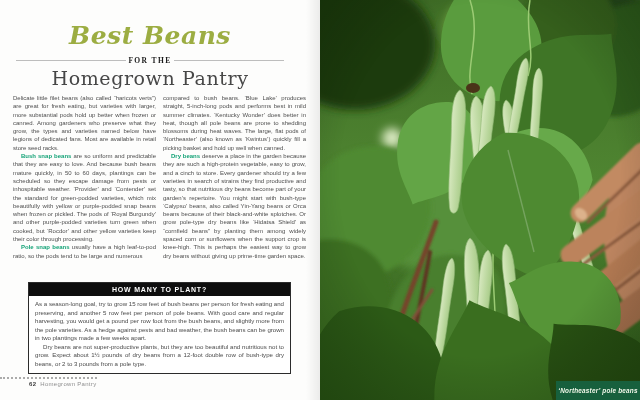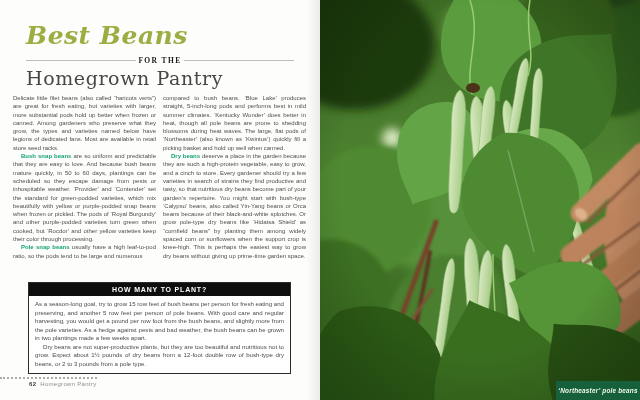--- a/index.html
+++ b/index.html
@@ -3,21 +3,21 @@
 <meta charset="utf-8">
 <style>
   html,body{margin:0;padding:0;}
   body{width:640px;height:400px;position:relative;overflow:hidden;background:#ffffff;
        font-family:"Liberation Sans",sans-serif;}
   .page-left{position:absolute;left:0;top:0;width:320px;height:400px;background:#fdfdfc;}
   .spine{position:absolute;left:306px;top:0;width:14px;height:400px;
          background:linear-gradient(to right,rgba(0,0,0,0),rgba(0,0,0,0.07));}
 
   
-  .header{position:absolute;left:26px;top:22px;width:268px;text-align:left;}
+  .header{position:absolute;left:16px;top:22px;width:268px;text-align:center;}
   .script-title{font-family:"DejaVu Serif",serif;font-style:italic;font-weight:bold;
                 font-size:25px;line-height:1.1;color:#9cad42;letter-spacing:0.5px;}
   .kicker-row{display:flex;align-items:center;gap:2px;margin-top:6px;font-family:Liberation Serif, serif;}
   .kline{flex:1;height:1px;background:#bdbdbd;}
   .kicker{font-size:7.5px;font-weight:bold;letter-spacing:1.4px;color:#1a1a1a;white-space:nowrap;}
   .main-title{font-family:"DejaVu Serif",serif;font-size:19px;color:#474747;
               letter-spacing:0.6px;margin-top:2px;}
 
   
   .col{position:absolute;top:94px;width:143px;text-align:justify;font-size:6px;

